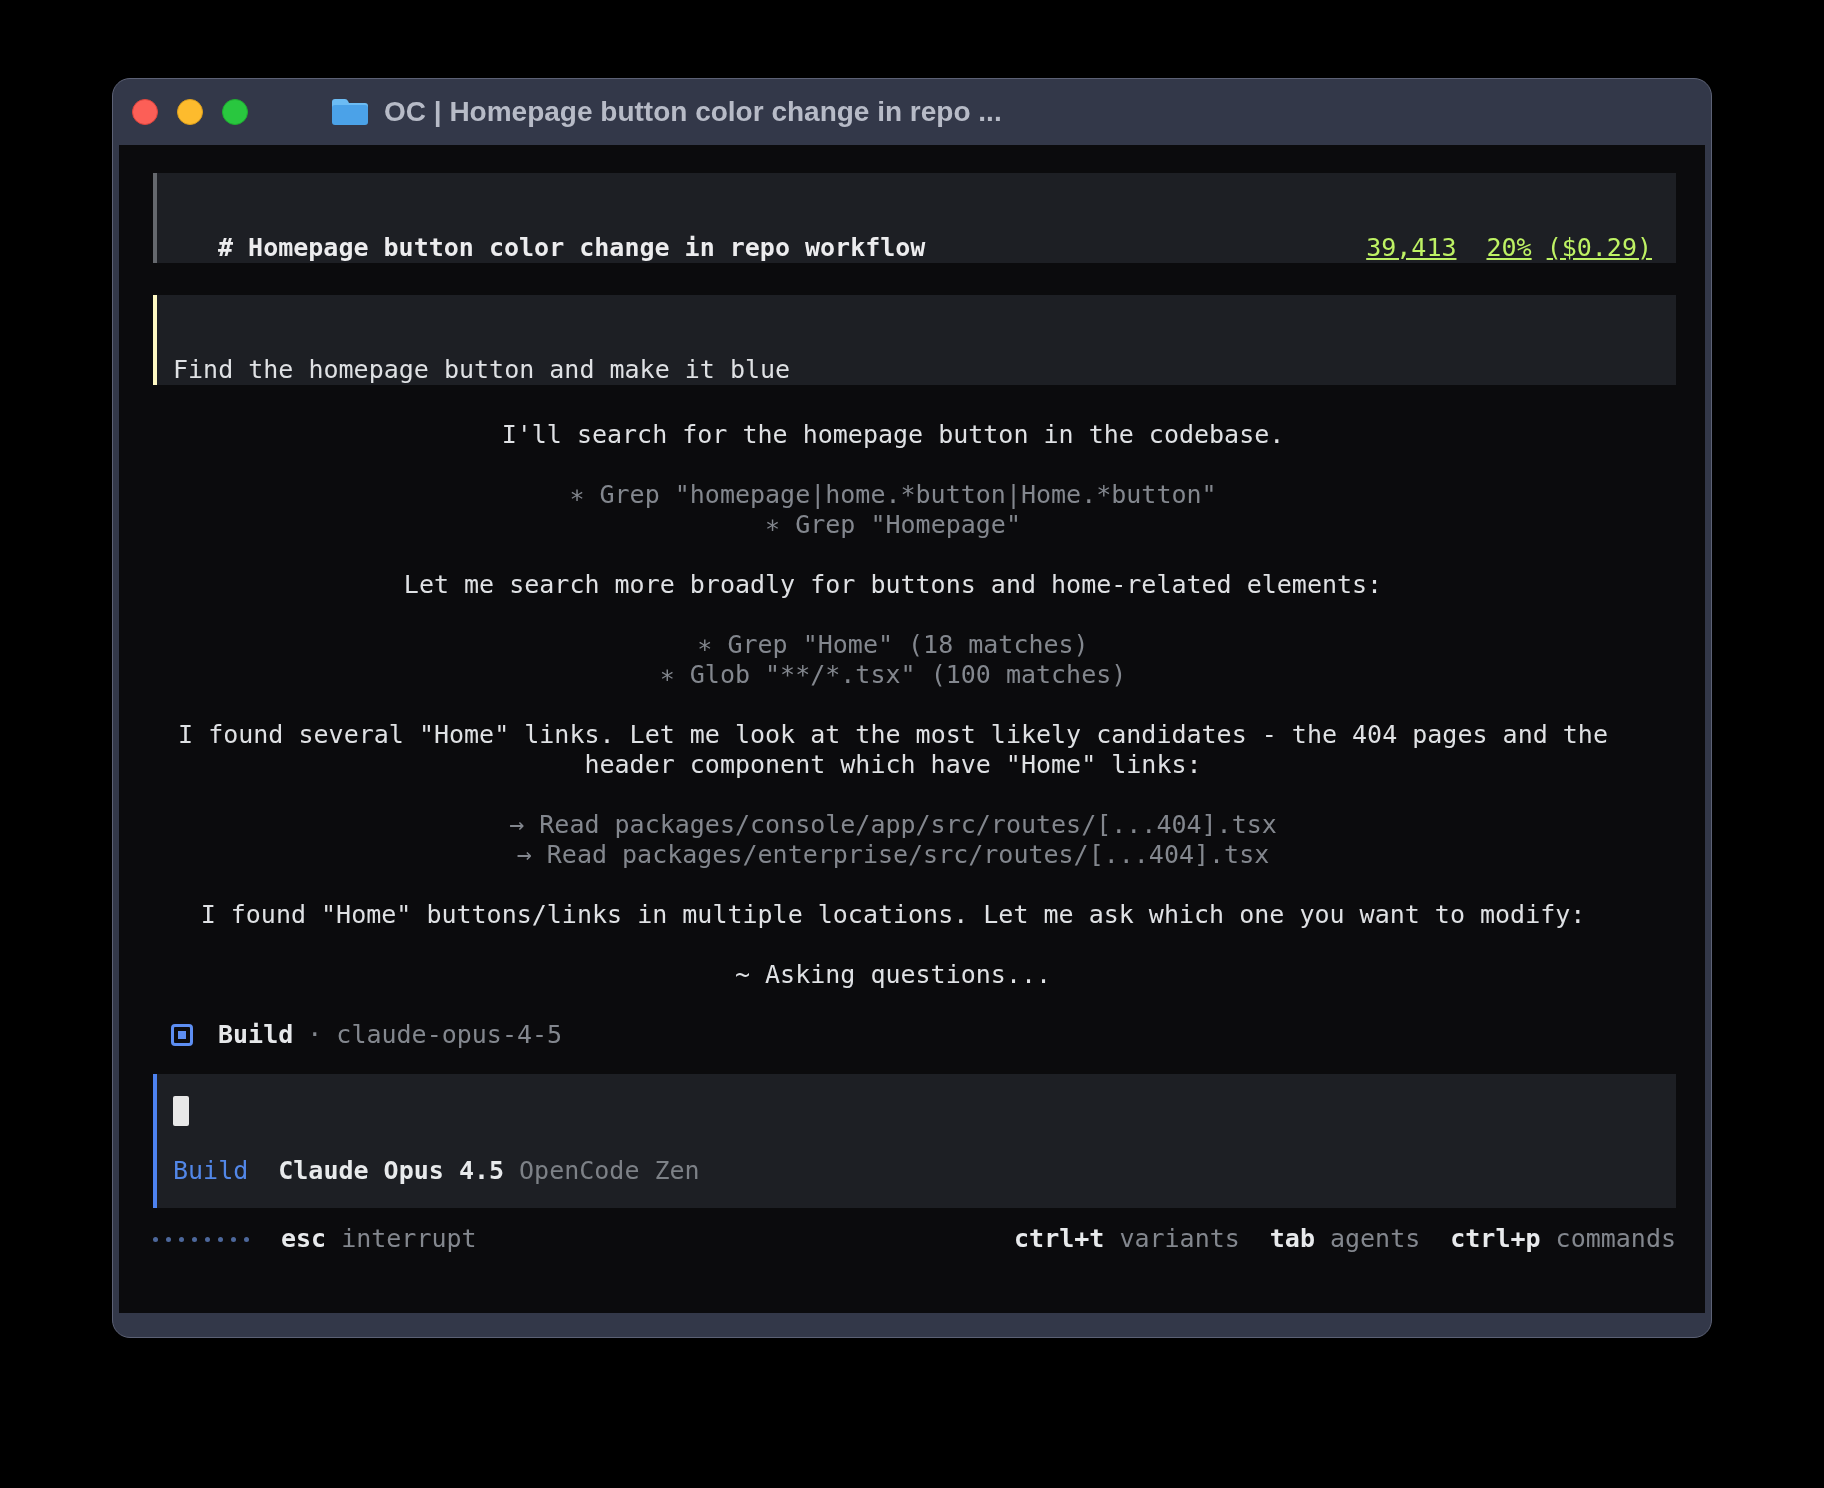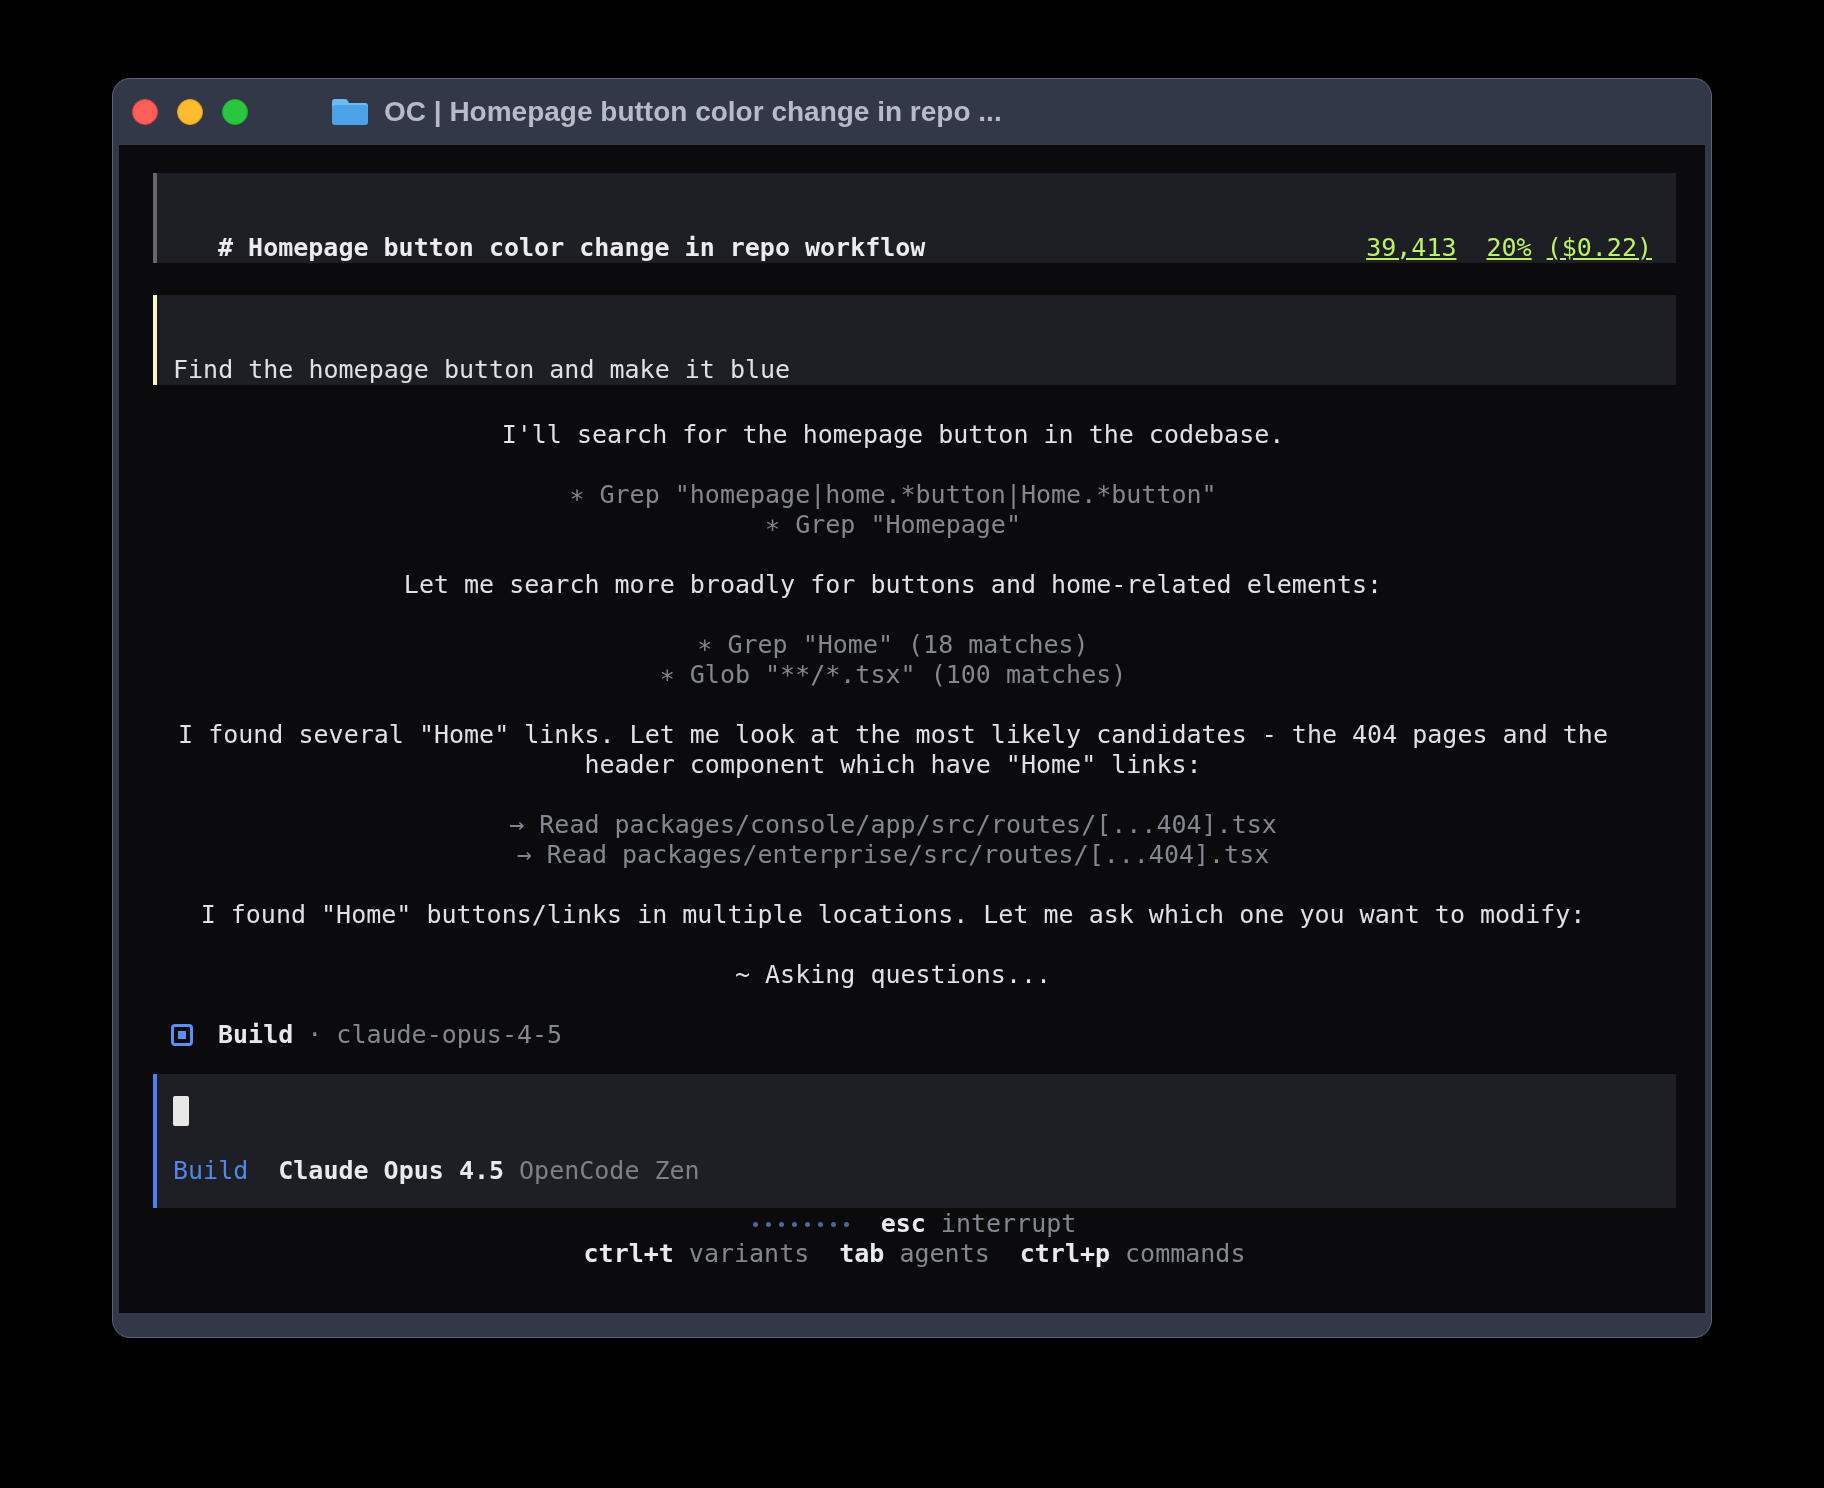--- a/index.html
+++ b/index.html
@@ -91,21 +91,21 @@
     padding: 22px 22px 0 16px;
   }
   .cursor { width: 16px; height: 30px; background: #e8e8e8; border-radius: 2px; }
   .input-meta { margin-top: 30px; white-space: pre; display: flex; }
   .meta-agent { color: #5287e8; }
   .meta-model { color: #e8eaec; font-weight: bold; margin-left: 30px; }
   .meta-provider { color: #7d8187; margin-left: 15px; }
 
   .statusbar {
     margin-top: 16px; height: 30px;
-    display: flex; align-items: center; justify-content: center; flex-direction: column;
+    display: flex; align-items: center; justify-content: space-between;
   }
   .sb-left { display: flex; align-items: center; }
   .dots { display: flex; gap: 8px; margin-right: 32px; align-items: center; }
   .dot { width: 5px; height: 5px; border-radius: 50%; background: #4d689c; }
   .kbd { font-weight: bold; color: #e8eaec; }
   .hint { color: #83878e; margin-left: 15px; }
   .sb-right { display: flex; gap: 30px; }
   .shortcut { display: flex; }
 </style>
 </head>
@@ -126,21 +126,21 @@
     <div class="window-title">OC | Homepage button color change in repo ...</div>
   </div>
 
   <div class="content">
 
     <div class="panel session-header">
       <span class="heading"># Homepage button color change in repo workflow</span>
       <span class="stats">
         <span class="tok">39,413</span>
         <span class="pct">20%</span>
-        <span class="cost">($0.22)</span>
+        <span class="cost">($0.29)</span>
       </span>
     </div>
 
     <div class="panel user-msg">
       <span>Find the homepage button and make it blue</span>
     </div>
 
     <div class="convo">
 
       <div class="group">

